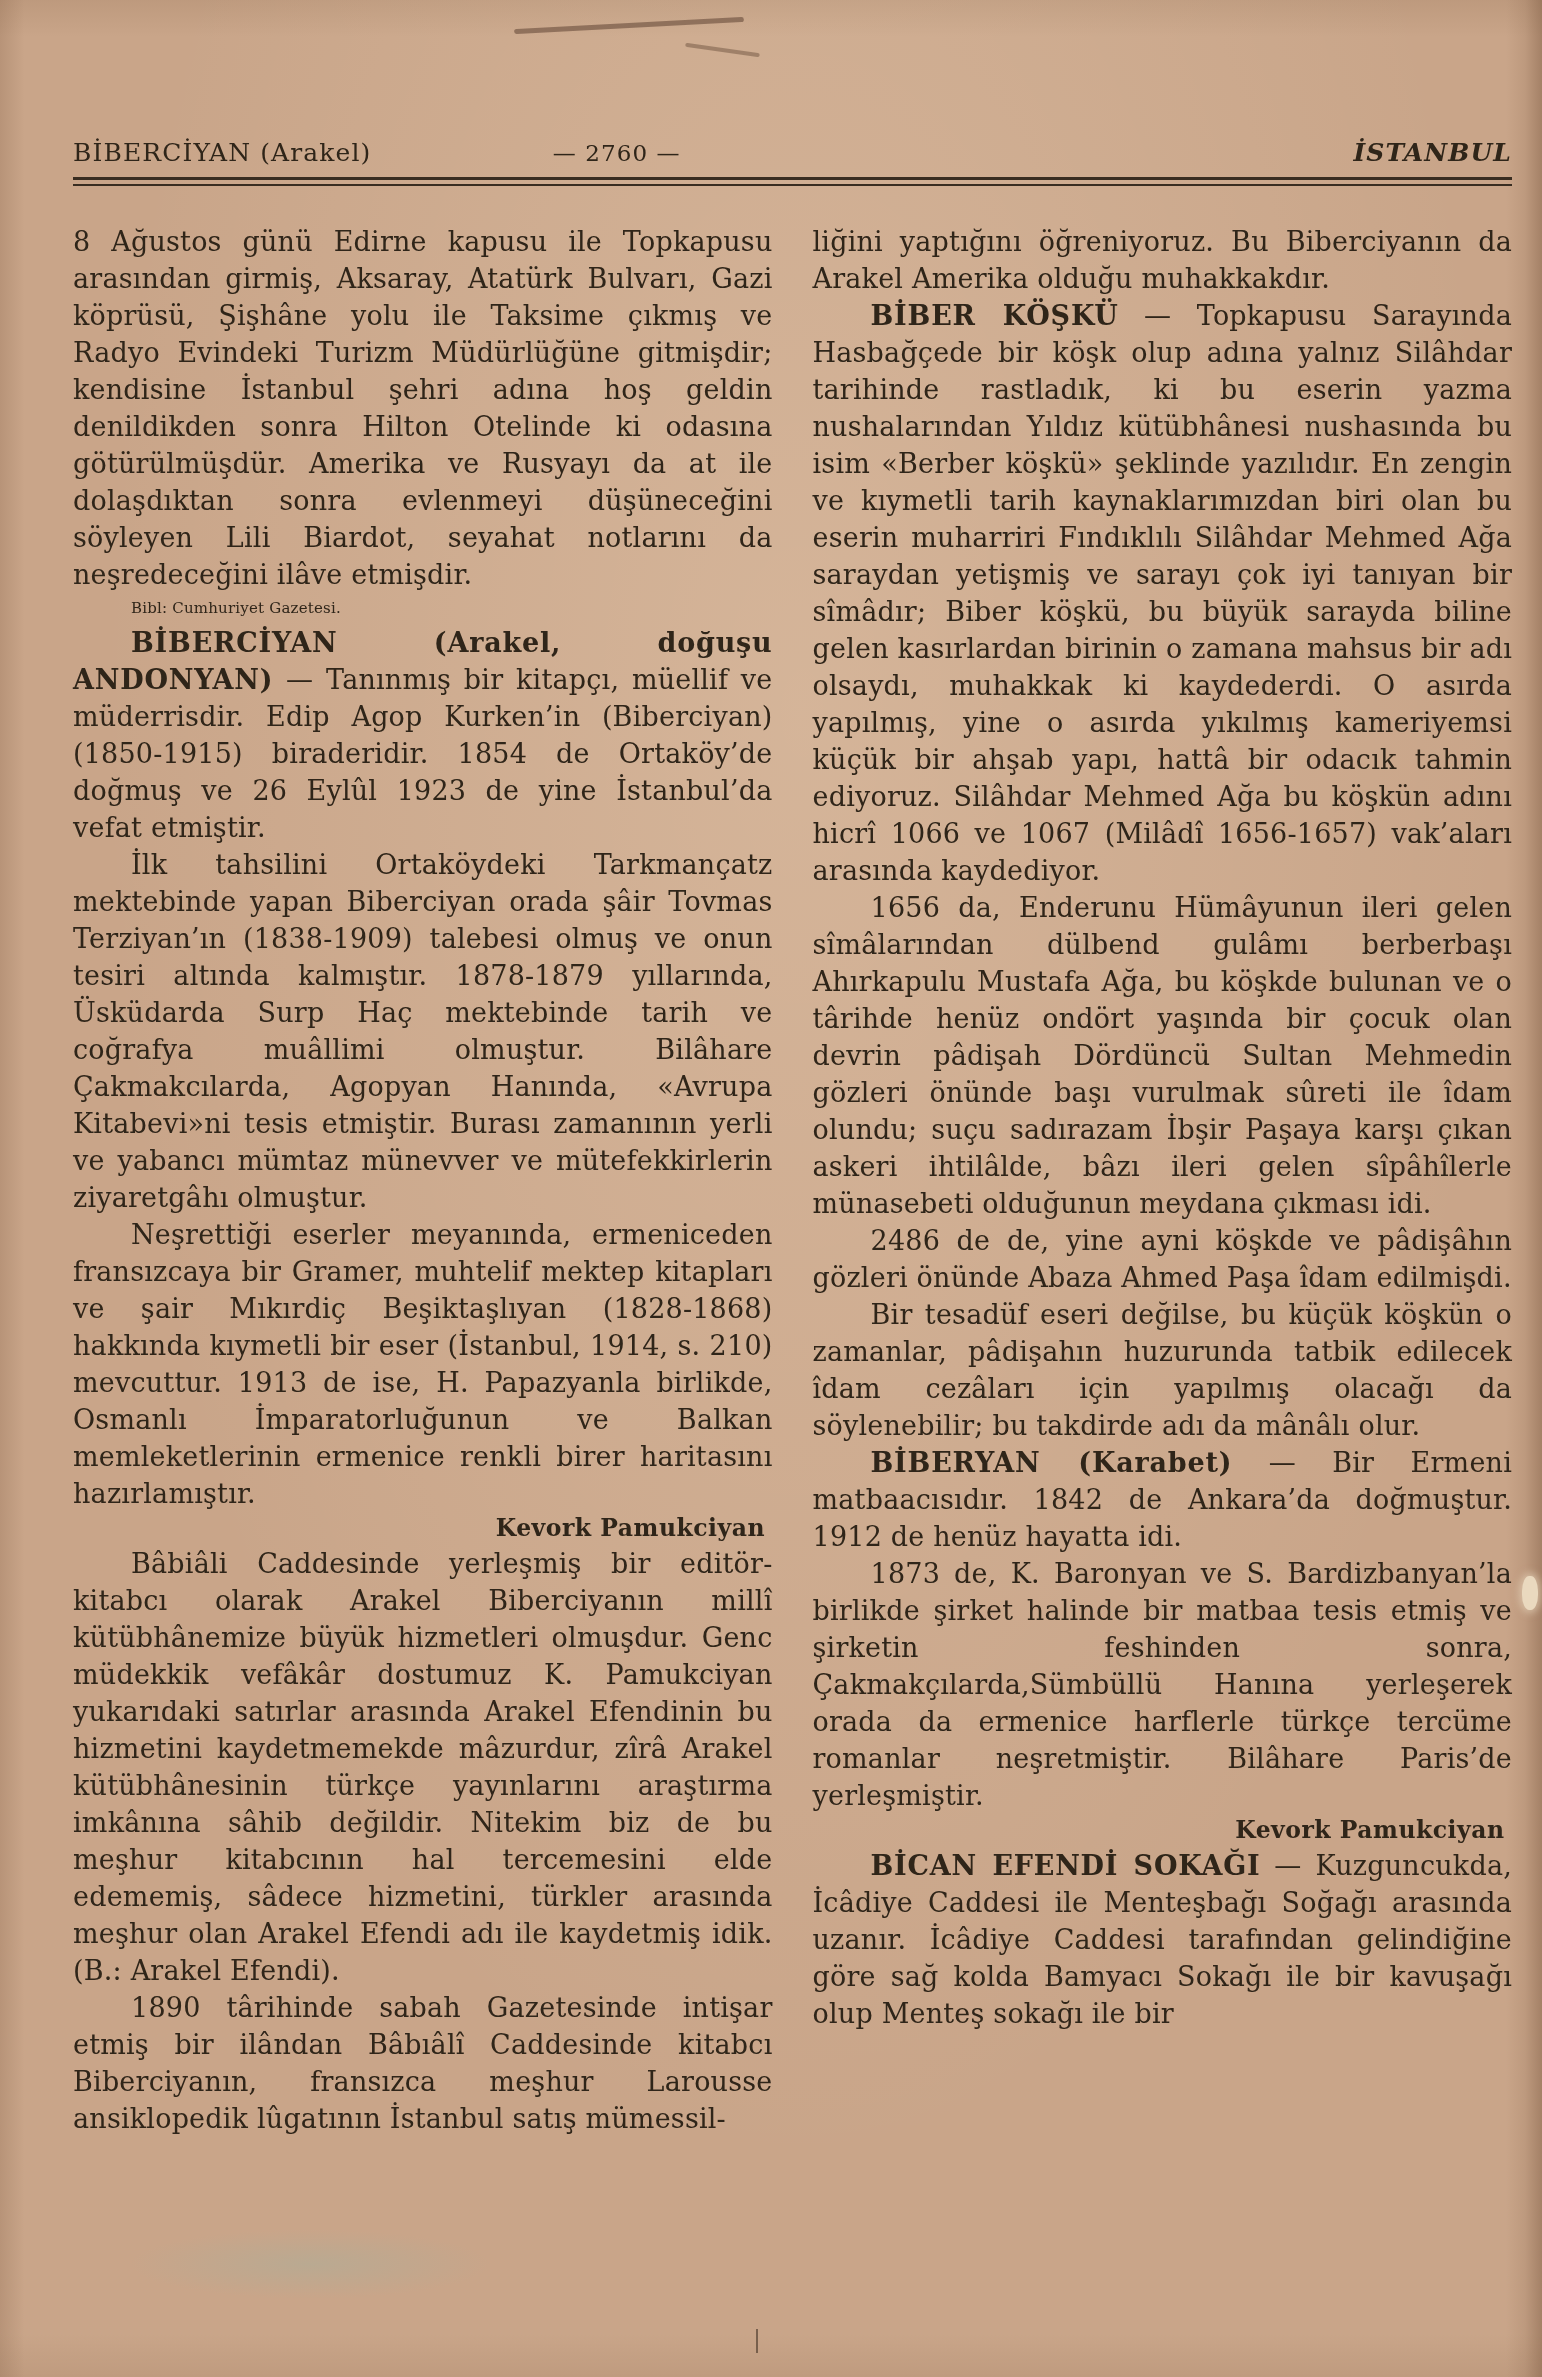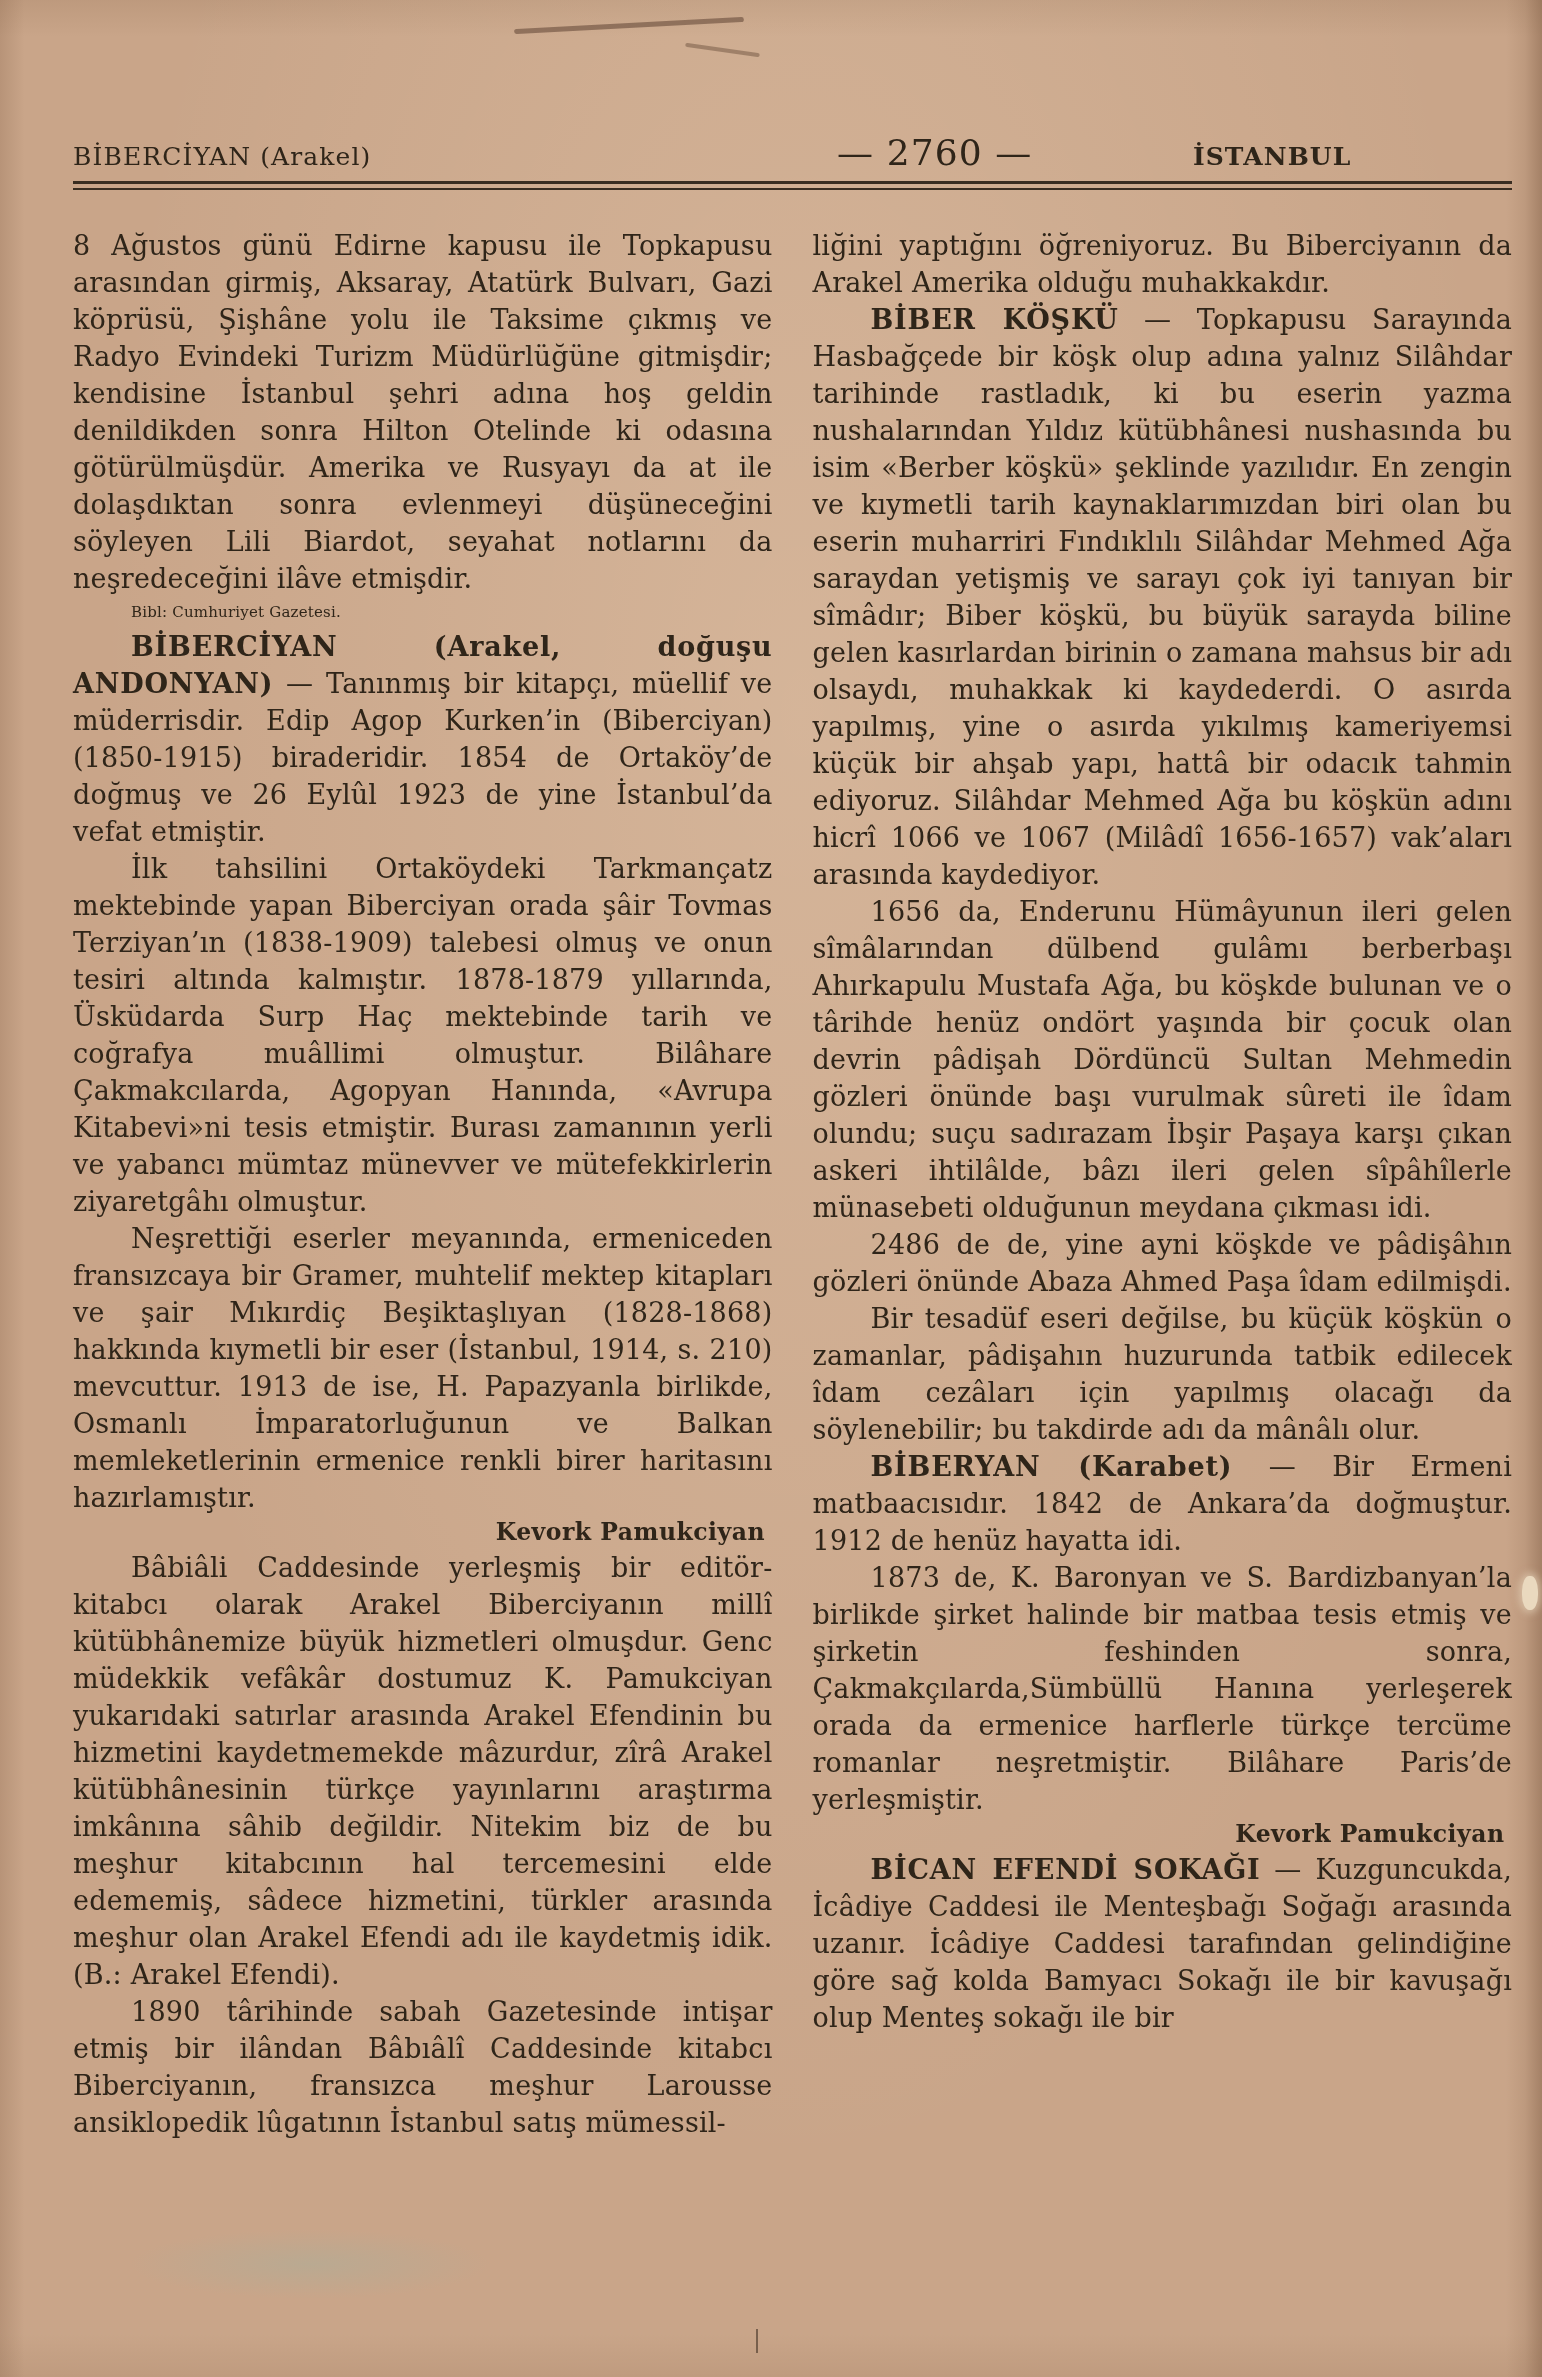--- a/index.html
+++ b/index.html
@@ -22,22 +22,22 @@
       linear-gradient(to top, rgba(130,95,65,0.14) 0px, rgba(130,95,65,0) 43px),
       #c9a589;
   }
   .header {
     display: flex; align-items: baseline;
     font-size: 25px; line-height: 30px;
     letter-spacing: 1.1px;
     white-space: nowrap;
   }
   .header .h-left  { flex: 1; text-align: left; }
-  .header .h-center{ flex: 1; text-align: right; font-size: 36px; }
-  .header .h-right { flex: 1; text-align: center; font-weight: bold; }
+  .header .h-center{ flex: 1; text-align: left; font-size: 23px; }
+  .header .h-right { flex: 1; text-align: right; font-weight: bold; font-style: italic; }
   .rule {
     margin-top: 8.6px;
     height: 4.8px;
     border-top: 3.2px solid #392d21;
     border-bottom: 2.7px solid #392d21;
   }
   .columns {
     display: flex;
     gap: 40px;
     margin-top: 37px;

